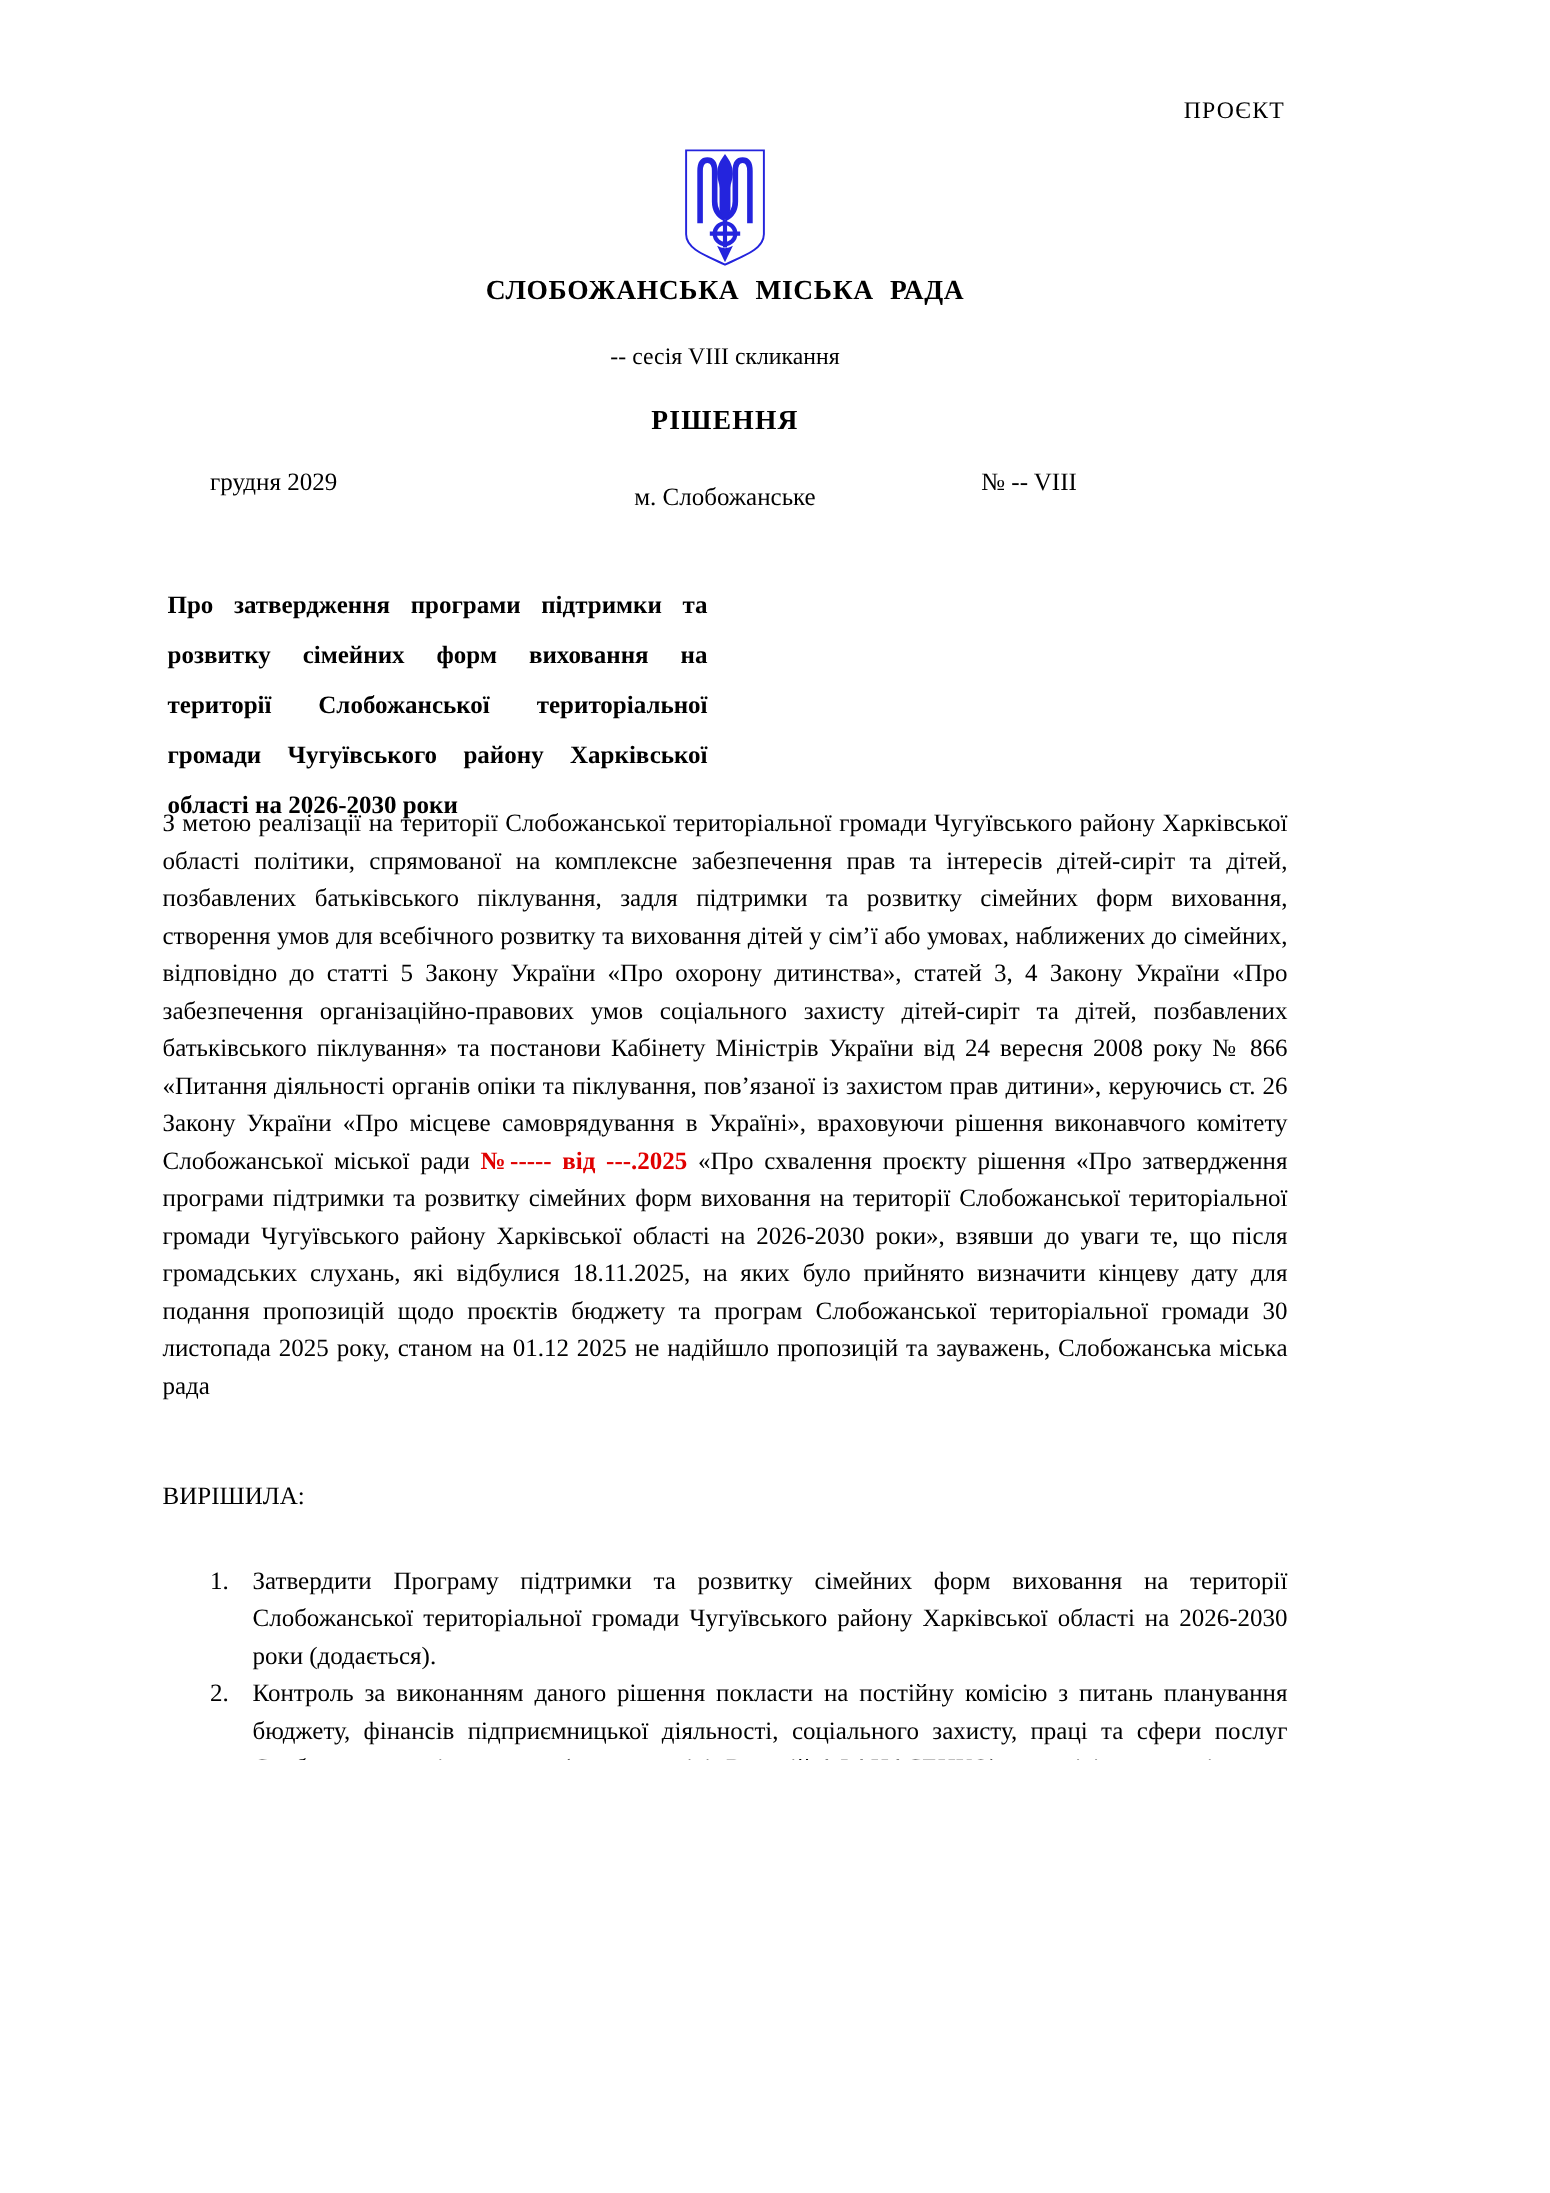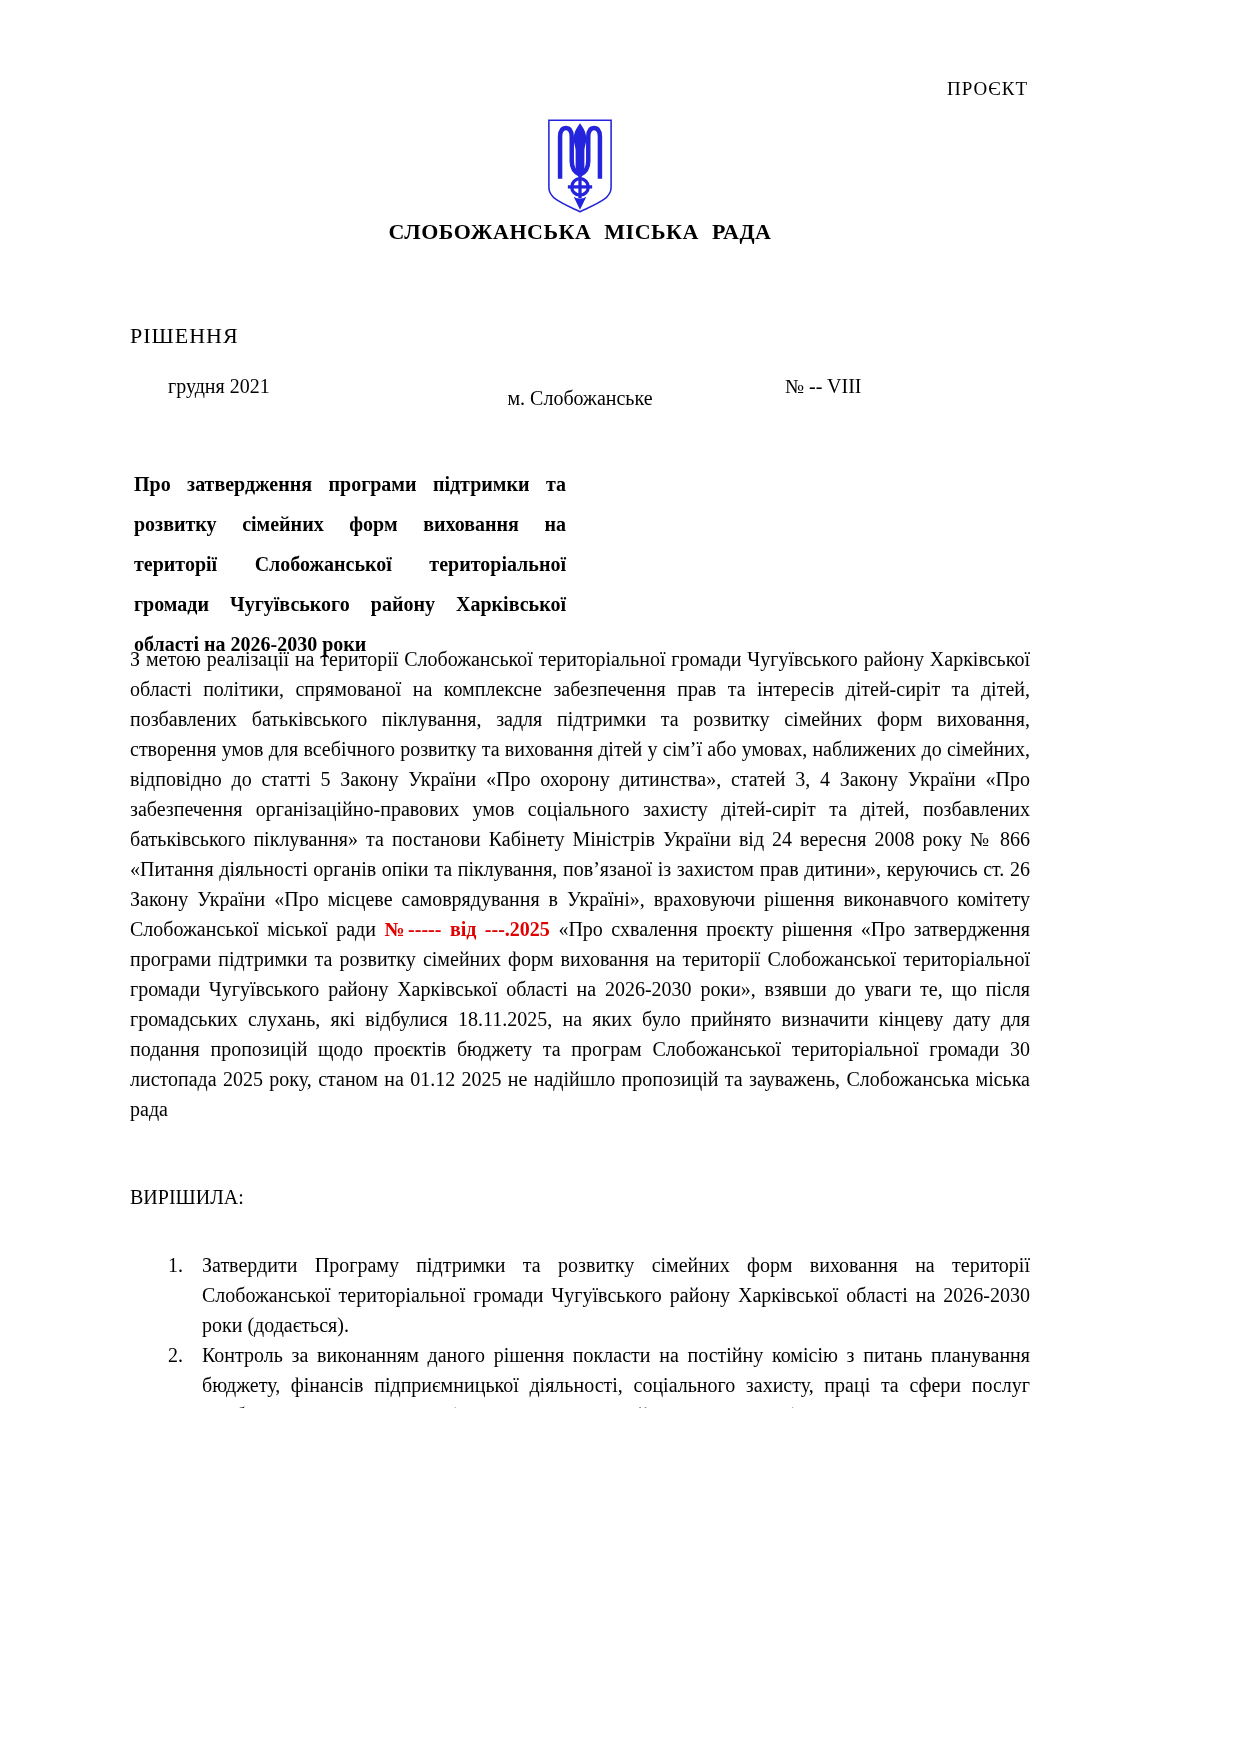--- a/index.html
+++ b/index.html
@@ -33,22 +33,22 @@
   }
   .org-line2{
     top:246px;left:130px;width:900px;text-align:center;
     font-size:22px;font-weight:bold;word-spacing:2px;letter-spacing:.3px;
   }
   .session-line{
     top:275px;left:130px;width:900px;text-align:center;
     font-size:19px;
   }
   .doc-type{
-    top:323px;left:130px;width:900px;
-    font-size:22px;font-weight:normal;letter-spacing:1px;
+    top:323px;left:130px;width:900px;text-align:center;
+    font-size:22px;font-weight:bold;letter-spacing:1px;
   }
   .meta-row{
     top:375px;left:130px;width:900px;height:26px;font-size:20px;
   }
   .meta-date{position:absolute;left:38px;top:0;}
   .meta-place{position:absolute;left:50%;top:12px;transform:translateX(-50%);}
   .meta-number{position:absolute;left:655px;top:0;}
   .subject{
     top:464px;left:134px;width:432px;
     font-size:20px;font-weight:bold;line-height:40px;
@@ -89,24 +89,25 @@
       <path d="M56.5 63 V20 Q56.5 11 50.5 11 Q44.5 11 44.5 20 V45 Q44.5 55 36 59" fill="none" stroke="currentColor" stroke-width="4.6"></path>
       <path d="M36 6 C40.5 12 42.5 16.5 42.5 22.5 C42.5 27 40.5 30 40.5 34 L40.5 50 C40.5 54.5 38.5 57 36 61 C33.5 57 31.5 54.5 31.5 50 L31.5 34 C31.5 30 29.5 27 29.5 22.5 C29.5 16.5 31.5 12 36 6 Z" fill="currentColor"></path>
       <circle cx="36" cy="71.5" r="8.5" fill="none" stroke="currentColor" stroke-width="3.4"></circle>
       <path d="M23.5 71.5 H48.5" fill="none" stroke="currentColor" stroke-width="3.4"></path>
       <path d="M36 60 V83" fill="none" stroke="currentColor" stroke-width="3.4"></path>
       <path d="M36 95 L29.5 81.5 Q36 85.5 42.5 81.5 Z" fill="currentColor"></path>
     </svg>
   </div>
 
   <div class="abs org-line1">СЛОБОЖАНСЬКА МІСЬКА РАДА</div>
+  <div class="abs session-line">-- сесія VIII скликання</div>
   <div class="abs doc-type">РІШЕННЯ</div>
 
   <div class="abs meta-row">
-    <span class="meta-date">грудня 2021</span>
+    <span class="meta-date">грудня 2029</span>
     <span class="meta-place">м. Слобожанське</span>
     <span class="meta-number">№ -- VIII</span>
   </div>
 
   <div class="abs subject">Про затвердження програми підтримки та розвитку сімейних форм виховання на території Слобожанської територіальної громади Чугуївського району Харківської області на 2026-2030 роки</div>
 
   <div class="abs preamble">
     <span>З метою реалізації на території Слобожанської територіальної громади Чугуївського району Харківської області політики, спрямованої на комплексне забезпечення прав та інтересів дітей-сиріт та дітей, позбавлених батьківського піклування, задля підтримки та розвитку сімейних форм виховання, створення умов для всебічного розвитку та виховання дітей у сім’ї або умовах, наближених до сімейних, відповідно до статті 5 Закону України «Про охорону дитинства», статей 3, 4 Закону України «Про забезпечення організаційно-правових умов соціального захисту дітей-сиріт та дітей, позбавлених батьківського піклування» та постанови Кабінету Міністрів України від 24 вересня 2008 року № 866 «Питання діяльності органів опіки та піклування, пов’язаної із захистом прав дитини», керуючись ст. 26 Закону України «Про місцеве самоврядування в Україні», враховуючи рішення виконавчого комітету Слобожанської міської ради </span><span class="red-fragment">№----- від ---.2025</span><span> «Про схвалення проєкту рішення «Про затвердження програми підтримки та розвитку сімейних форм виховання на території Слобожанської територіальної громади Чугуївського району Харківської області на 2026-2030 роки», взявши до уваги те, що після громадських слухань, які відбулися 18.11.2025, на яких було прийнято визначити кінцеву дату для подання пропозицій щодо проєктів бюджету та програм Слобожанської територіальної громади 30 листопада 2025 року, станом на 01.12 2025 не надійшло пропозицій та зауважень, Слобожанська міська рада</span>
   </div>
 

